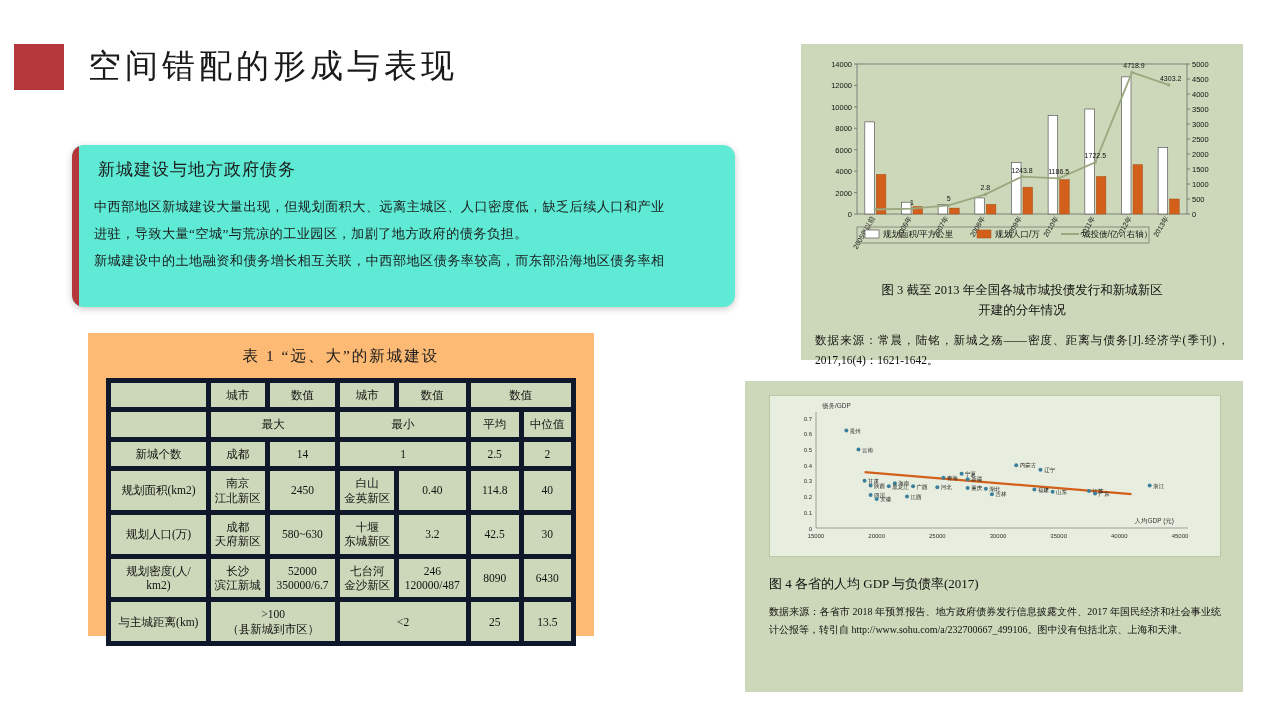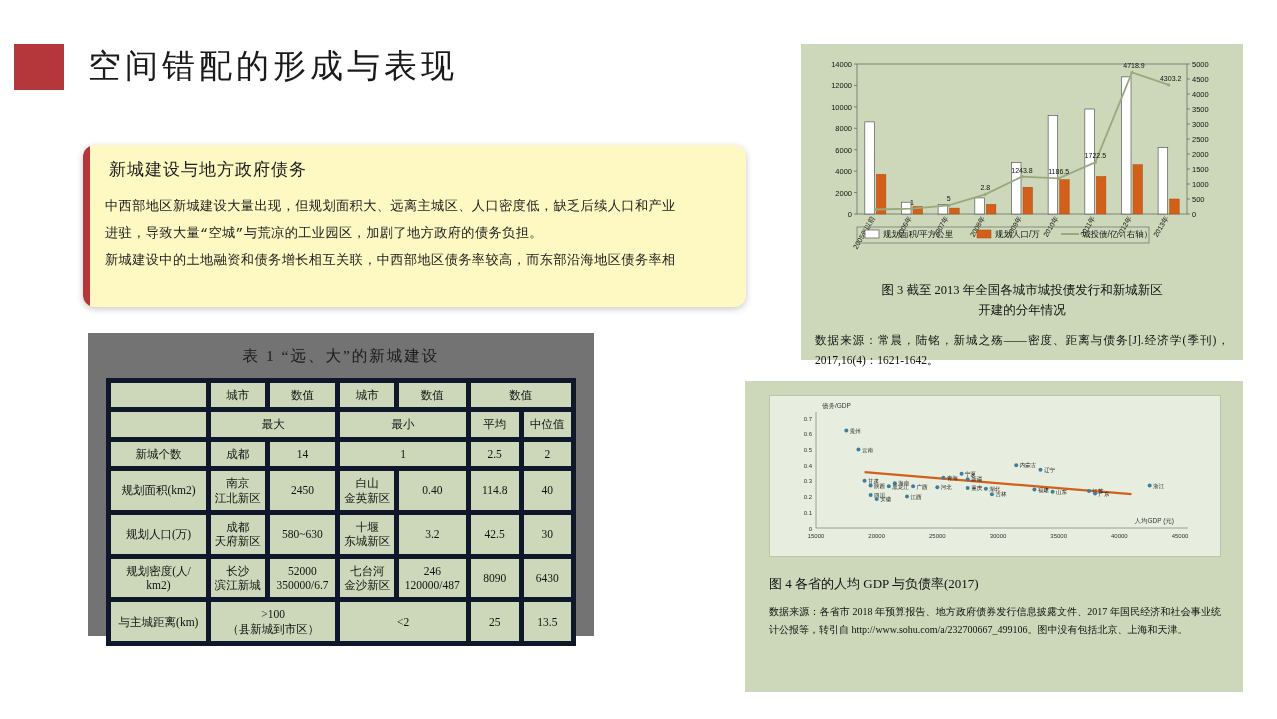--- a/index.html
+++ b/index.html
@@ -35,25 +35,25 @@
     top: 44px;
     font-size: 33px;
     letter-spacing: 4px;
     color: #1a1a1a;
     font-family: "DejaVu Serif", "Liberation Serif", serif;
     white-space: nowrap;
   }
   
   .panel {
     position: absolute;
-    left: 83px;
+    left: 72px;
     top: 145px;
     width: 663px;
     height: 162px;
-    background: #fef9c3;
+    background: #5eead4;
     border-radius: 12px;
     box-shadow: 0 2px 7px rgba(0,0,0,0.22);
     overflow: hidden;
   }
   .panel-bar {
     position: absolute;
     left: 0;
     top: 0;
     width: 7px;
     height: 100%;
@@ -72,30 +72,29 @@
     left: 22px;
     top: 48px;
     width: 620px;
     font-size: 13.2px;
     color: #1b1b1b;
     line-height: 2.05;
     letter-spacing: 0.4px;
   }
   .panel-body p {
     margin: 0;
-    font-family: Liberation Mono, monospace;
   }
   
   .table-block {
     position: absolute;
     left: 88px;
     top: 333px;
     width: 506px;
     height: 303px;
-    background: #737373;
+    background: #fdba74;
     padding: 0;
   }
   .table-caption {
     text-align: center;
     font-size: 15.5px;
     color: #1b1b1b;
     padding-top: 13px;
     letter-spacing: 2px;
   }
   table.data {

